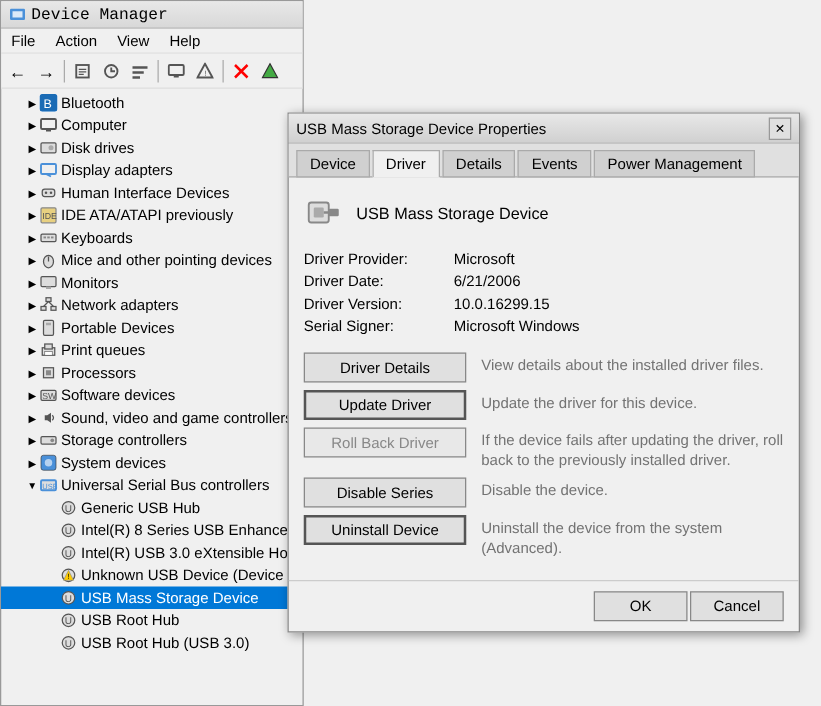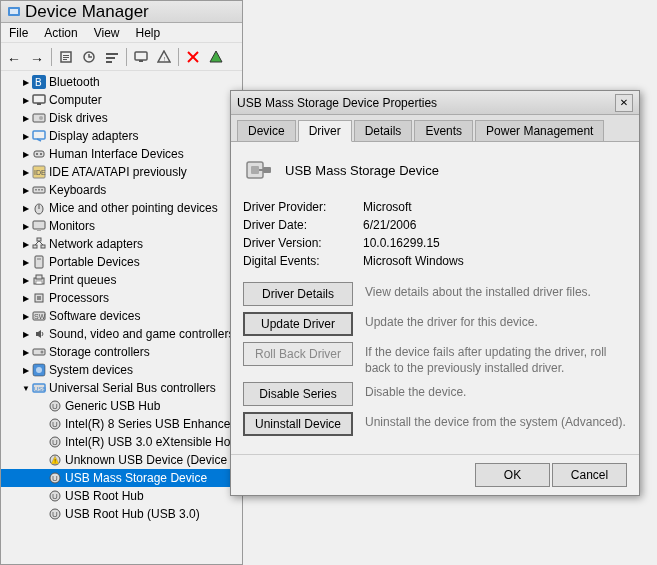--- a/index.html
+++ b/index.html
@@ -32,22 +32,23 @@
       border-bottom: 1px solid #aaa;
     }
 
     .titlebar-icon {
       width: 14px;
       height: 14px;
       margin-right: 4px;
     }
 
     .titlebar-title {
-      font-size: 17px;
+      font-size: 13px;
       color: #000;
+      font-family: Liberation Mono, monospace;
     }
 
     .menu-bar {
       background: #f0f0f0;
       height: 20px;
       display: flex;
       align-items: center;
       padding: 0 4px;
       border-bottom: 1px solid #ddd;
       gap: 8px;
@@ -235,21 +236,21 @@
       font-size: 12px;
     }
 
     .btn-row {
       display: flex;
       align-items: flex-start;
       margin-bottom: 6px;
     }
 
     .action-btn {
-      width: 110px;
+      width: 130px;
       height: 24px;
       background: #e0e0e0;
       border: 2px solid #555;
       font-size: 12px;
       cursor: pointer;
       display: flex;
       align-items: center;
       justify-content: center;
       margin-right: 12px;
       flex-shrink: 0;
@@ -600,21 +601,21 @@
       </div>
       <div class="info-row">
         <span class="info-label">Driver Date:</span>
         <span class="info-value">6/21/2006</span>
       </div>
       <div class="info-row">
         <span class="info-label">Driver Version:</span>
         <span class="info-value">10.0.16299.15</span>
       </div>
       <div class="info-row">
-        <span class="info-label">Digital Events:</span>
+        <span class="info-label">Serial Signer:</span>
         <span class="info-value">Microsoft Windows</span>
       </div>
     </div>
 
     <div class="btn-row">
       <button class="action-btn normal-border">Driver Details</button>
       <span class="btn-desc">View details about the installed driver files.</span>
     </div>
     <div class="btn-row">
       <button class="action-btn">Update Driver</button>

